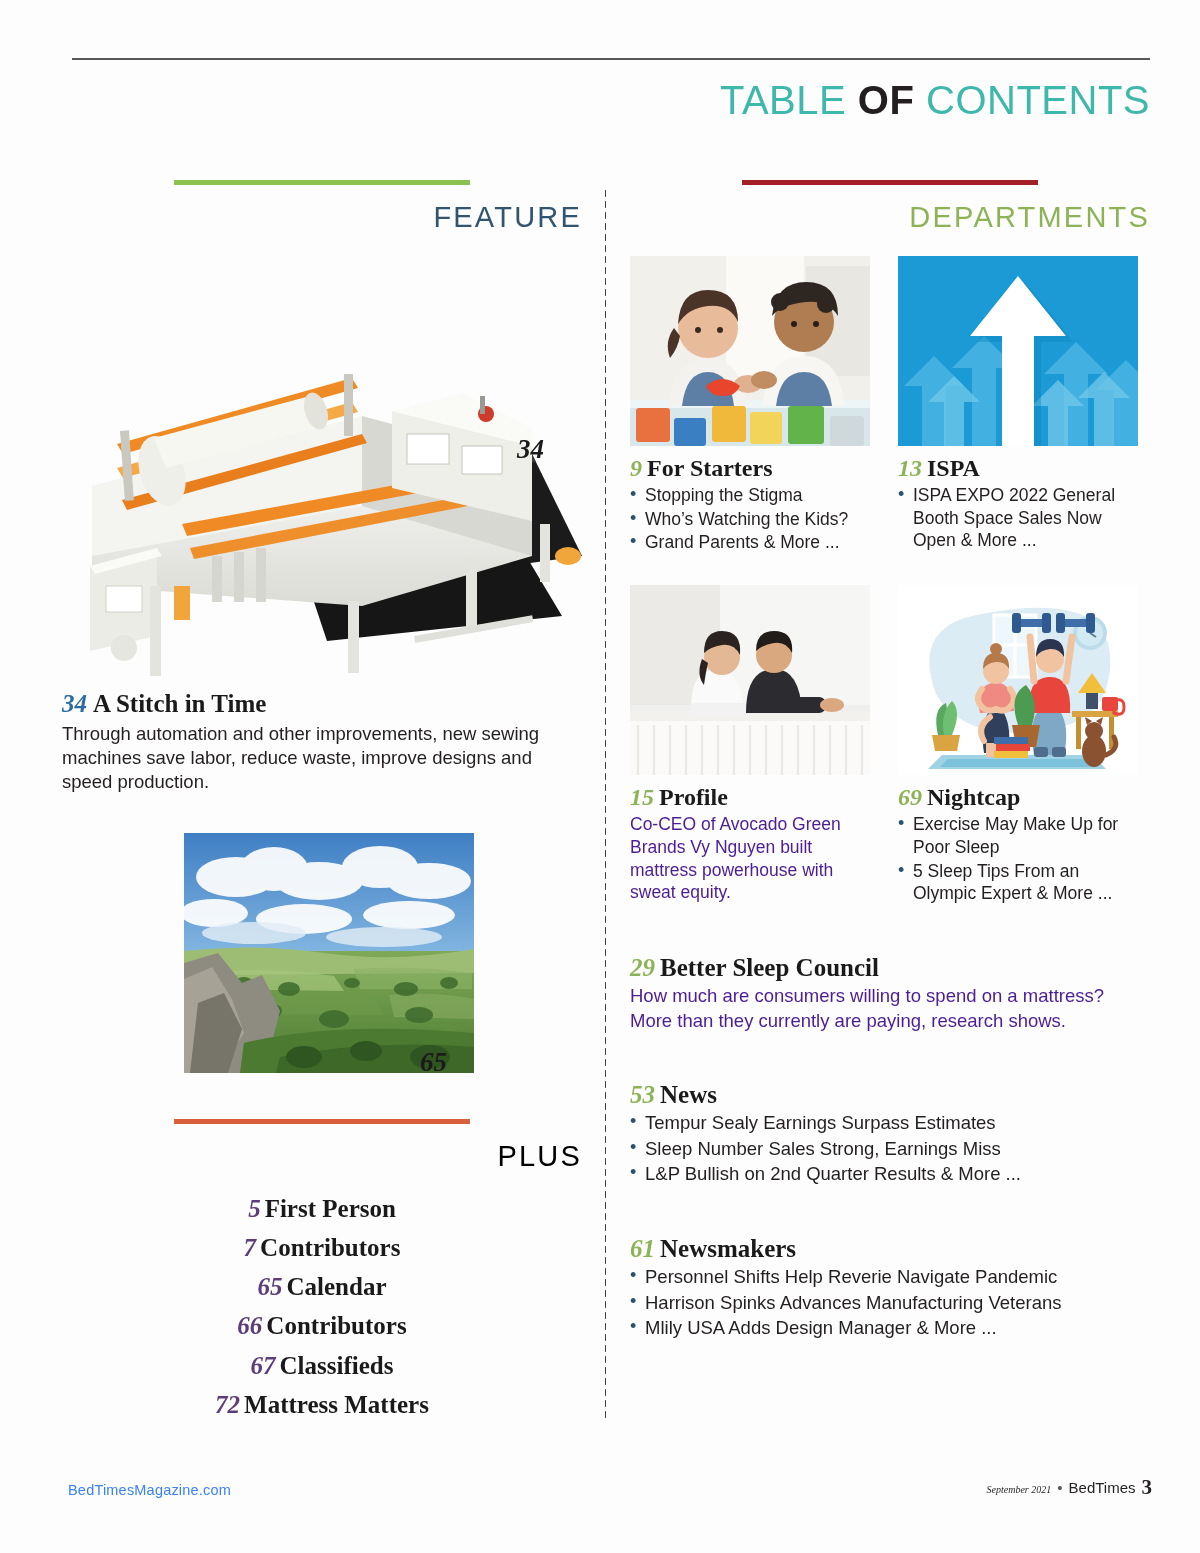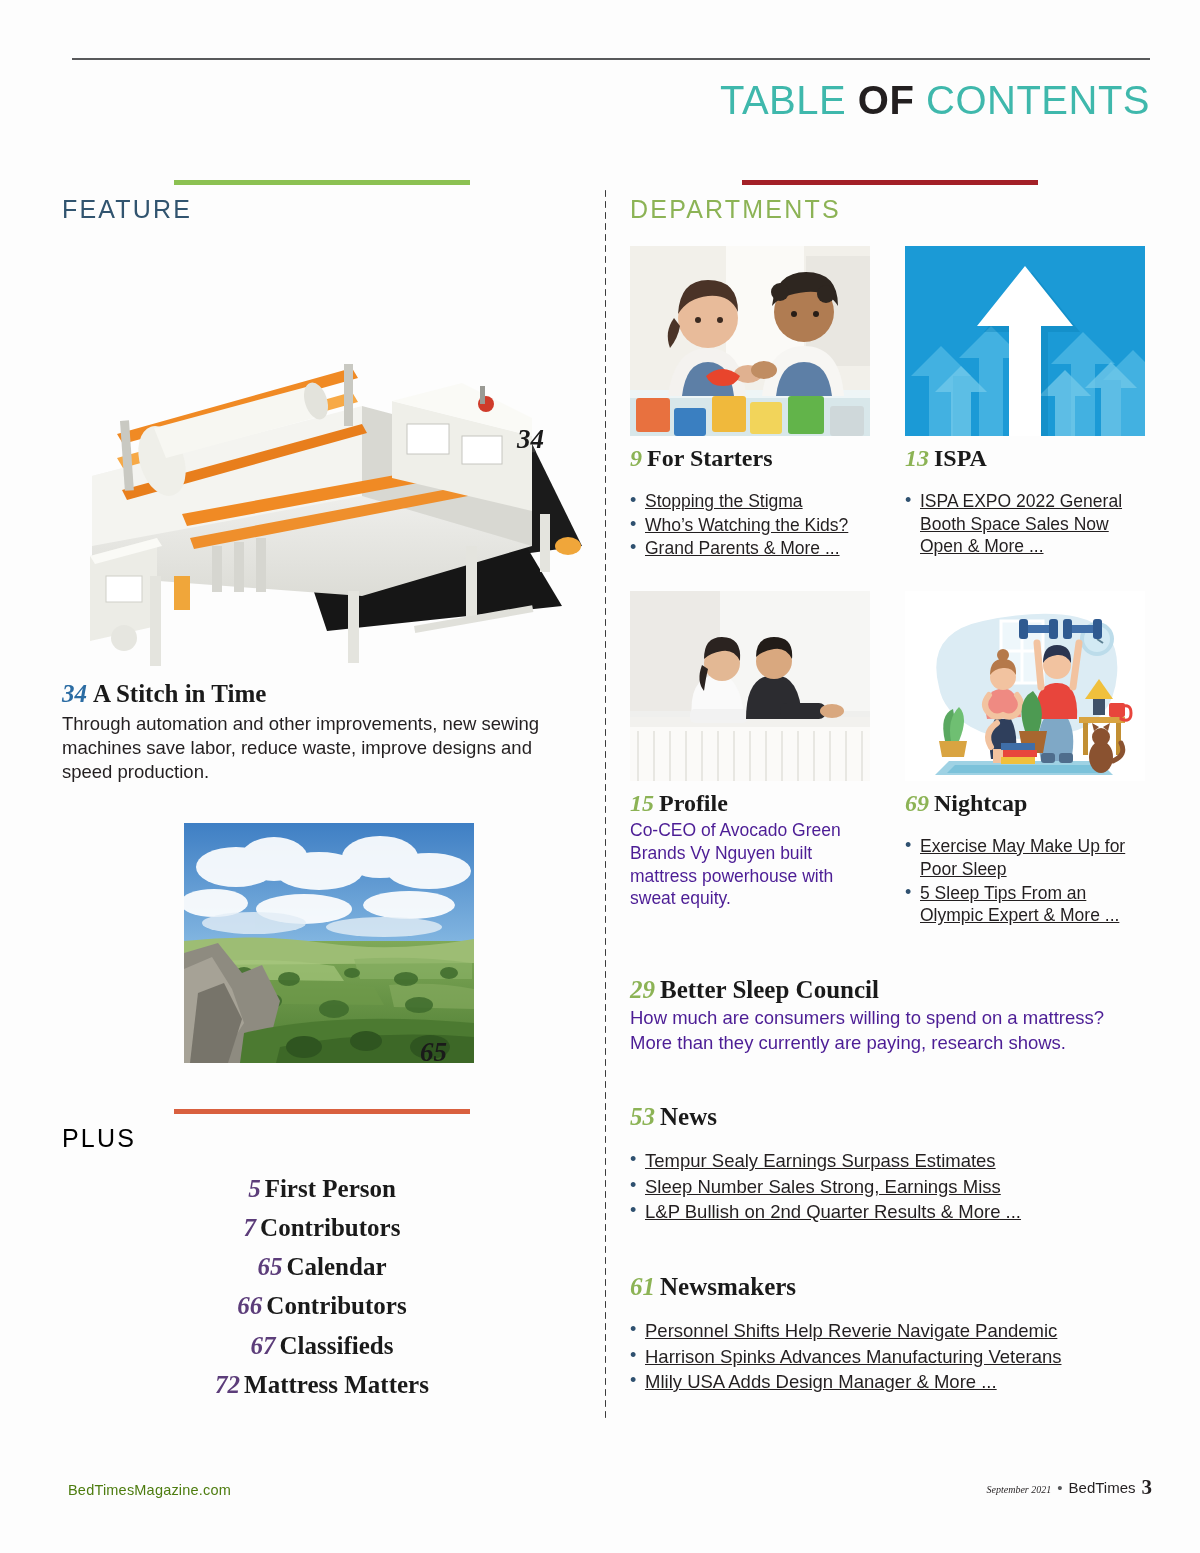--- a/index.html
+++ b/index.html
@@ -75,24 +75,24 @@
   .section-rule {
     height: 5px;
     width: 296px;
     margin: 0 auto;
   }
   .rule-green { background: #8cc152; }
   .rule-red   { background: #a32027; }
   .rule-salmon{ background: #d9603f; }
 
   .section-title {
-    text-align: left;
-    font-size: 25px;
+    text-align: right;
+    font-size: 29px;
     letter-spacing: 2.2px;
-    margin-top: 10px;
+    margin-top: 16px;
     font-weight: 400;
   }
   .title-slate { color: #31546f; }
   .title-green { color: #8cb355; }
   .title-purple{ color: #000000; }
 
   
   .feature-art {
     position: relative;
     margin-top: 22px;
@@ -154,21 +154,20 @@
     font-style: italic;
     color: #5c3d7a;
     margin-right: 4px;
   }
 
   
   .dept-grid {
     margin-top: 22px;
     display: flex;
     gap: 23px;
-    justify-content: space-between;
   }
   .dept-cell { width: 245px; }
   .dept-thumb {
     width: 240px;
     height: 190px;
     overflow: hidden;
     position: relative;
     background: #ddd;
   }
   .dept-head {
@@ -179,26 +178,25 @@
     color: #1a1a1a;
     line-height: 1.12;
   }
   .dept-head .pg {
     font-style: italic;
     color: #8cb355;
     margin-right: 5px;
   }
   .dept-list {
     list-style: none;
-    margin: 18px 0 0 0;
+    margin: 2px 0 0 0;
     padding: 0;
     font-size: 17.5px;
     line-height: 1.30;
     color: #231f20;
-    text-decoration: underline;
   }
   .dept-list li {
     padding-left: 15px;
     position: relative;
     margin-bottom: 1px;
   }
   .dept-list li::before {
     content: "•";
     position: absolute;
     left: 0;
@@ -219,21 +217,21 @@
   .dept-wide .dept-head { font-size: 25px; margin-top: 48px; }
   .dept-wide .dept-list,
   .dept-wide .dept-para { font-size: 18.5px; line-height: 1.33; }
 
   
   .footer-left {
     position: absolute;
     left: 68px;
     bottom: 55px;
     font-size: 14.5px;
-    color: #4d7c0f;
+    color: #3b82f6;
     letter-spacing: 0.2px;
   }
   .footer-right {
     position: absolute;
     right: 48px;
     bottom: 53px;
     font-size: 15px;
     color: #231f20;
     white-space: nowrap;
   }

